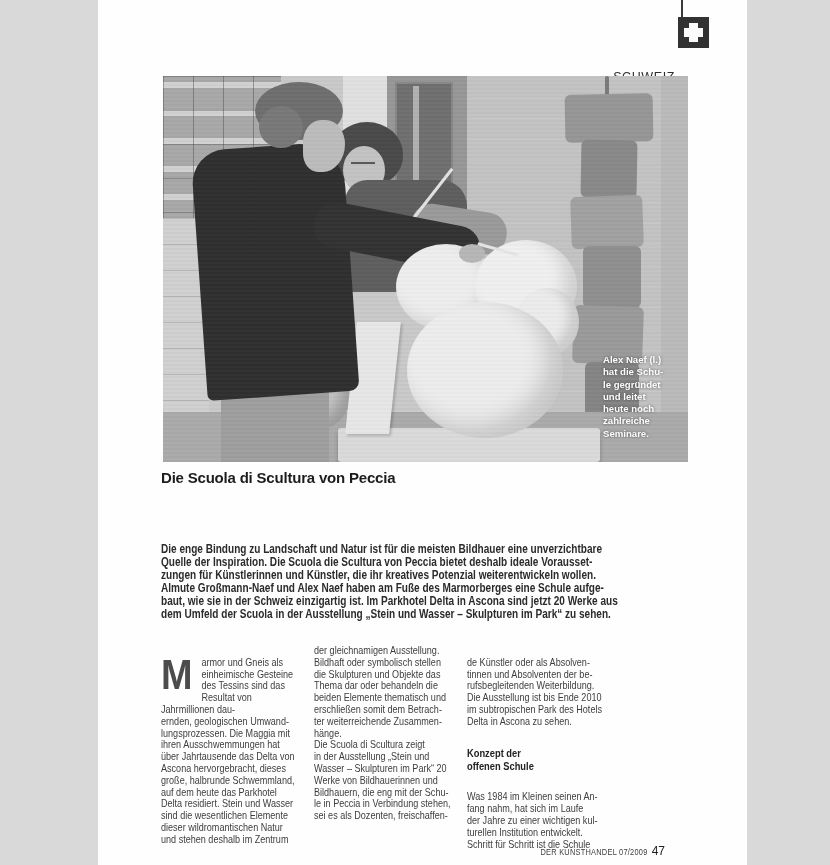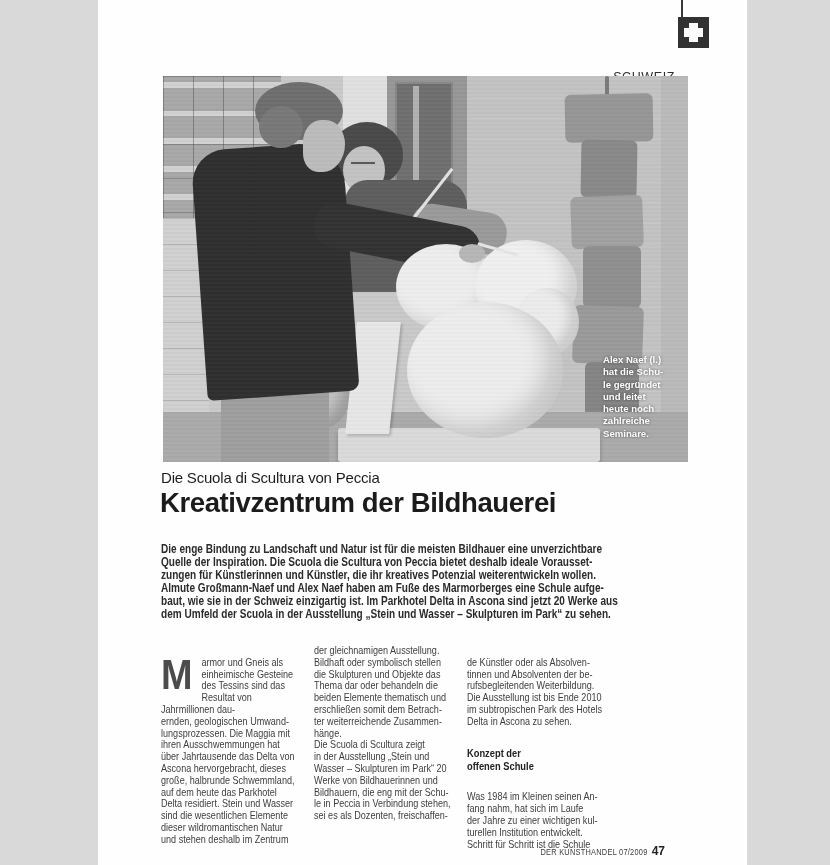--- a/index.html
+++ b/index.html
@@ -67,39 +67,39 @@
   .ph-lobeC{left:352px;top:212px;width:64px;height:68px;background:#efefef;border-radius:50%;box-shadow:inset -10px -6px 12px rgba(0,0,0,.14);}
   .ph-lobeD{left:244px;top:226px;width:156px;height:136px;background:#f0f0f0;border-radius:50%;box-shadow:inset -16px -12px 22px rgba(0,0,0,.16);}
   .ph-hand{left:296px;top:168px;width:26px;height:19px;background:#b9b9b9;border-radius:50%;}
   .ph-pencil{left:314px;top:172px;width:42px;height:3px;background:#e8e8e8;transform:rotate(16deg);}
   .ph-caption{left:440px;top:278px;width:82px;height:100px;color:#ffffff;font-weight:bold;
     font-size:9.6px;line-height:12.3px;white-space:pre-line;text-shadow:0 0 3px rgba(0,0,0,.55);filter:none;}
   .ph-grain{left:0;top:0;width:525px;height:386px;pointer-events:none;
     background:repeating-linear-gradient(0deg,rgba(0,0,0,.02) 0 2px,rgba(255,255,255,.02) 2px 4px);}
 
   
-  .kicker{position:absolute;left:63px;top:469px;font-size:15px;font-weight:normal;color:#1d1d1d;letter-spacing:-.2px;}
+  .kicker{position:absolute;left:63px;top:469px;font-size:15px;font-weight:bold;color:#1d1d1d;letter-spacing:-.2px;}
   .headline{position:absolute;left:62px;top:487px;margin:0;font-size:27.5px;font-weight:bold;color:#1b1b1b;letter-spacing:-.4px;}
   .intro{position:absolute;left:63px;top:543px;margin:0;width:622px;
     font-size:11.9px;font-weight:bold;line-height:12.95px;color:#2b2b2b;
     white-space:pre-line;transform:scaleX(.845);transform-origin:0 0;}
   .col{position:absolute;top:645px;width:166px;font-size:10.3px;line-height:11.8px;color:#3d3d3d;
     white-space:pre-line;transform:scaleX(.88);transform-origin:0 0;}
   .col1{left:63px;}
   .col2{left:216px;}
   .col3{left:369px;}
   .col p{margin:0;white-space:pre-line;}
   .dropcap{float:left;width:46px;height:36px;font-size:43px;line-height:34px;font-weight:bold;color:#4c4c4c;}
   .subhead{margin:8px 0 7px 0;font-size:10.6px;font-weight:bold;color:#222;line-height:12.6px;white-space:pre-line;}
   .col3 .p1{margin-bottom:0;}
 
   
   .footer{position:absolute;top:841px;left:0;right:82px;text-align:right;color:#3c3c3c;}
   .journal{display:inline-block;font-size:8.6px;letter-spacing:.3px;transform:scaleX(.86);transform-origin:100% 50%;vertical-align:baseline;}
-  .pagenum{font-size:12px;font-weight:bold;color:#222;margin-left:4px;}
+  .pagenum{font-size:12px;font-weight:normal;color:#222;margin-left:4px;}
 </style>
 </head>
 <body>
 
 <div class="paper">
 
   <span class="section-label">SCHWEIZ</span>
   <div class="flag-rule"></div>
   <div class="flag">
     <span class="cv"></span>
@@ -154,21 +154,20 @@
 hat die Schu-
 le gegründet
 und leitet
 heute noch
 zahlreiche
 Seminare.</div>
     <div class="ph-grain"></div>
   </div>
 
   <div class="kicker">Die Scuola di Scultura von Peccia</div>
-  <h1 class="headline">Kreativzentrum der Bildhauerei</h1>
   <p class="intro">Die enge Bindung zu Landschaft und Natur ist für die meisten Bildhauer eine unverzichtbare
 Quelle der Inspiration. Die Scuola die Scultura von Peccia bietet deshalb ideale Vorausset-
 zungen für Künstlerinnen und Künstler, die ihr kreatives Potenzial weiterentwickeln wollen.
 Almute Großmann-Naef und Alex Naef haben am Fuße des Marmorberges eine Schule aufge-
 baut, wie sie in der Schweiz einzigartig ist. Im Parkhotel Delta in Ascona sind jetzt 20 Werke aus
 dem Umfeld der Scuola in der Ausstellung „Stein und Wasser – Skulpturen im Park“ zu sehen.</p>
 
   <div class="col col1">
     <span class="dropcap">M</span><span>armor und Gneis als
 einheimische Gesteine

